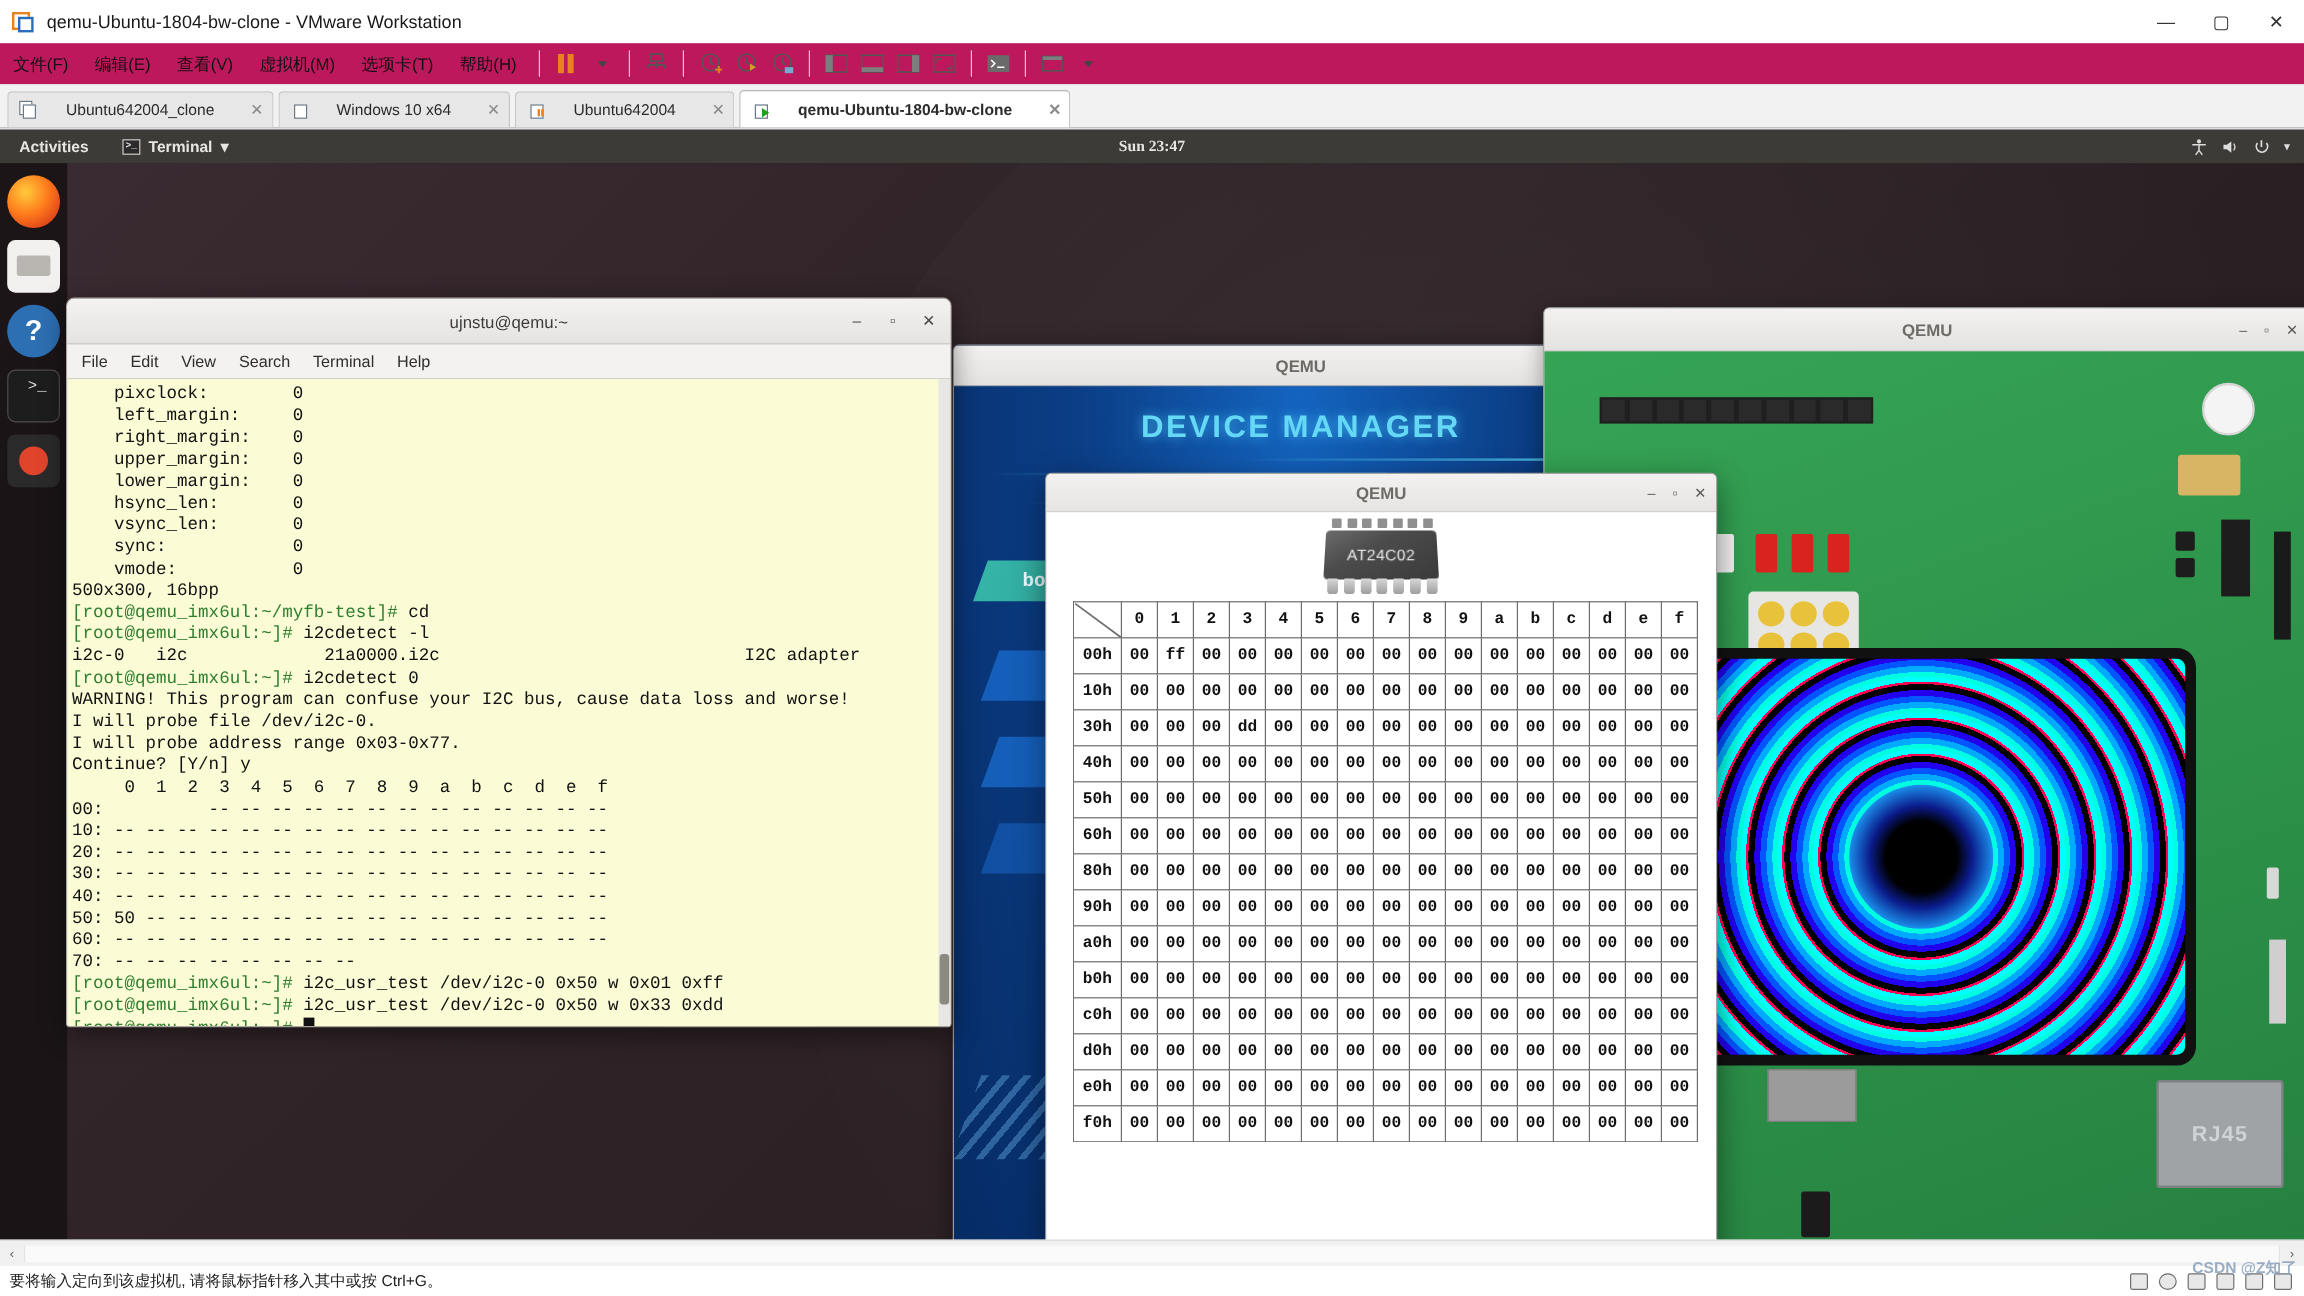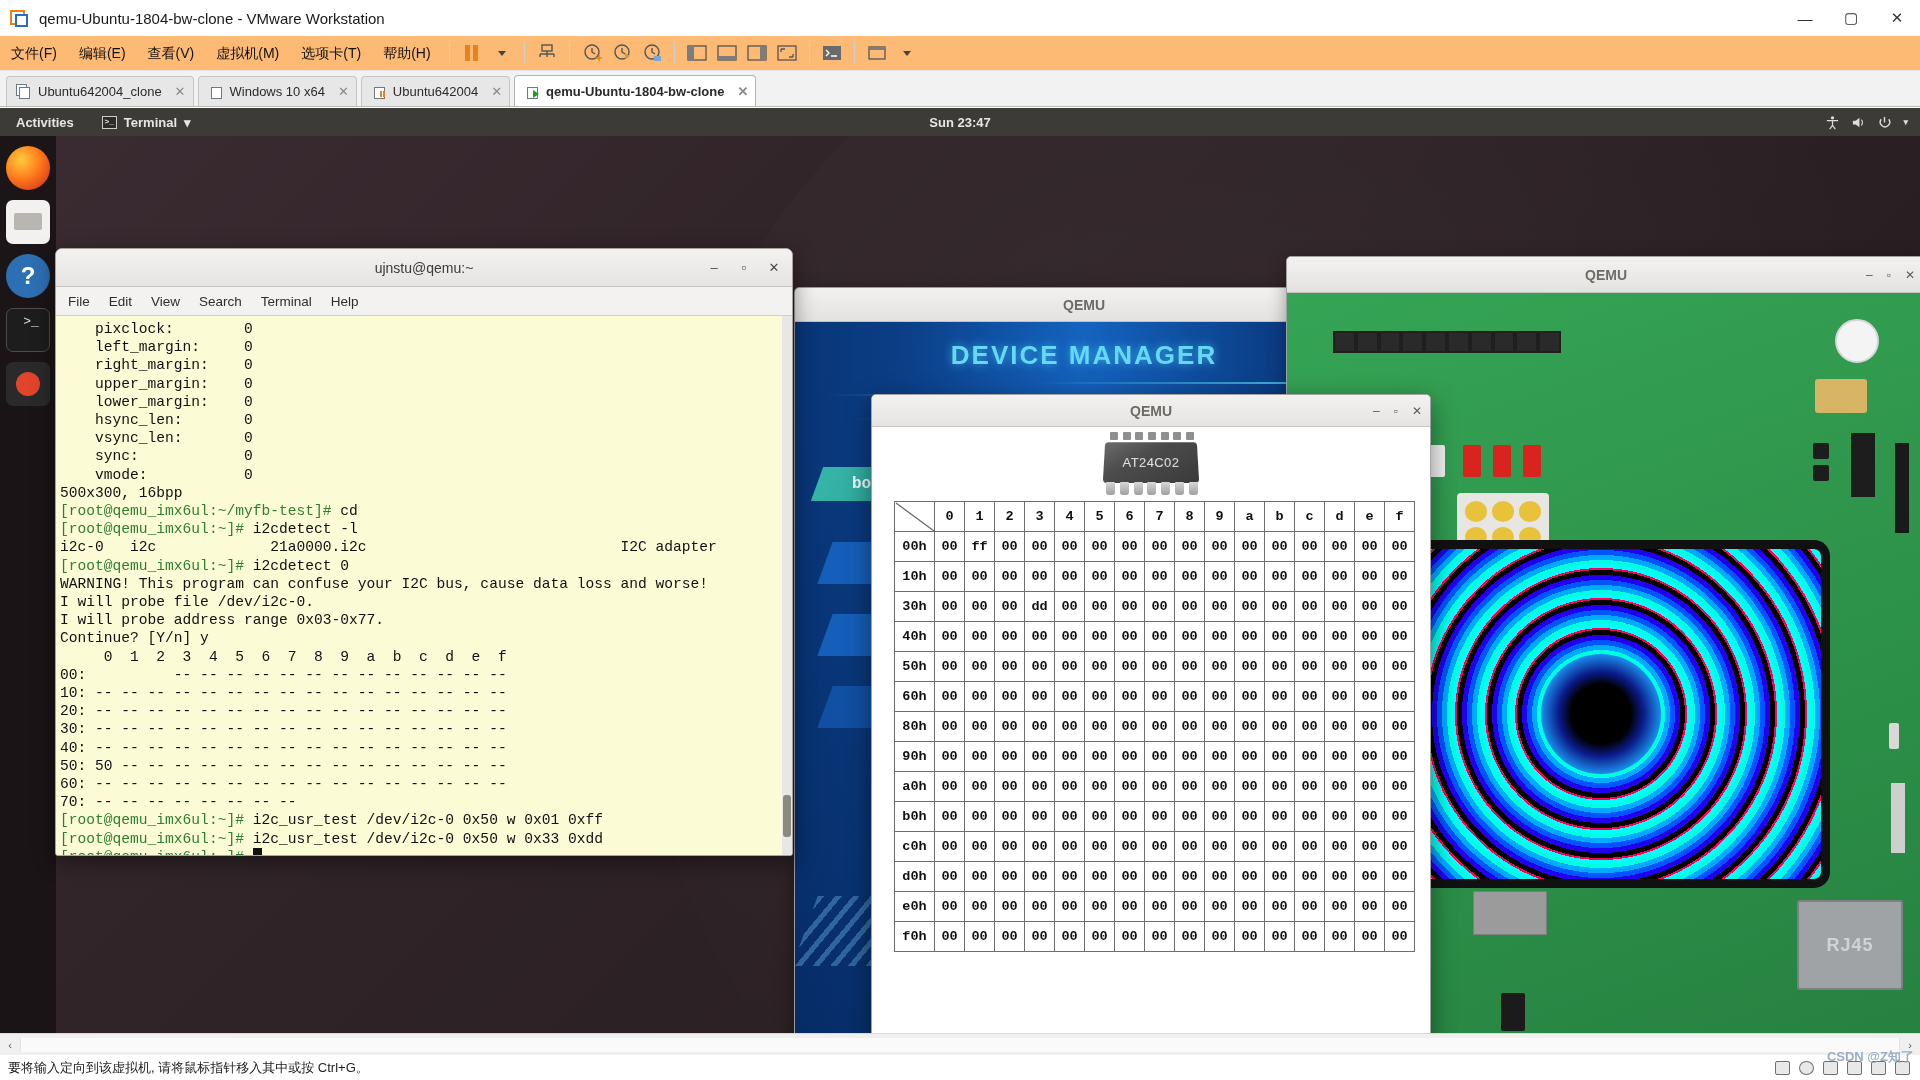--- a/index.html
+++ b/index.html
@@ -19,38 +19,38 @@
   .vm-title-icon { margin-left:10px; width:20px; height:20px; position:relative; }
   .vm-title-icon .sq1 { position:absolute; left:0; top:2px; width:15px; height:15px; border:2px solid #e8821e; background:#fff;}
   .vm-title-icon .sq2 { position:absolute; left:5px; top:6px; width:13px; height:13px; border:2px solid #2a6ebb; background:#fff;}
   .vm-title-text { margin-left:9px; font-size:15px; color:#1a1a1a; }
   .vm-win-btns { margin-left:auto; display:flex; height:36px; }
   .vm-win-btn { width:46px; height:36px; display:flex; align-items:center; justify-content:center;
                 font-size:15px; color:#333; }
 
   .vm-menubar {
     position:absolute; left:0; top:36px; width:1920px; height:35px;
-    background:#fdba74; display:flex; align-items:center; border-bottom:1px solid #e2e2e2;
+    background:#be185d; display:flex; align-items:center; border-bottom:1px solid #e2e2e2;
   }
   .vm-menu-item { padding:0 11px; font-size:14px; color:#111; line-height:35px; }
   .vm-sep { width:1px; height:22px; background:#cfcfcf; margin:0 7px; }
   .tb-btn { width:30px; height:26px; display:flex; align-items:center; justify-content:center; }
   .pause-ic { display:flex; gap:3px; }
   .pause-ic i { display:block; width:5px; height:16px; background:#e8821e; }
   .caret { width:0;height:0;border-left:4px solid transparent;border-right:4px solid transparent;border-top:5px solid #444; }
   svg.ic { display:block; }
 
   
   .tabstrip {
     position:absolute; left:0; top:71px; width:1920px; height:36px;
     background:#f2f2f2; display:flex; align-items:flex-end; padding-left:6px;
     border-bottom:1px solid #b9b9b9;
   }
   .tab {
-    height:30px; display:flex; align-items:center; gap:7px;
+    height:30px; display:flex; align-items:center; gap:24px;
     background:#e7e7e7; border:1px solid #c6c6c6; border-bottom:none;
     border-radius:4px 4px 0 0; padding:0 7px 0 9px; margin-right:4px;
     font-size:13px; color:#2b2b2b; position:relative;
   }
   .tab.active { background:#ffffff; font-weight:bold; border-color:#b4b4b4; height:31px; }
   .tab .tclose { color:#8a8a8a; font-size:13px; margin-left:6px; }
   .tabicon { width:15px; height:15px; position:relative; flex:0 0 auto; }
   .tabicon .b1 { position:absolute; left:0; top:0; width:11px; height:12px; border:1.5px solid #6b7a87; background:#fff; }
   .tabicon .b2 { position:absolute; left:3px; top:3px; width:11px; height:12px; border:1.5px solid #6b7a87; background:#fff; }
   .tabicon .bars { position:absolute; right:1px; bottom:2px; display:flex; gap:1px; }
@@ -66,21 +66,21 @@
   .gnome-topbar {
     position:absolute; left:0; top:0; width:1920px; height:28px;
     background:#3c3b37; color:#e8e6e3; display:flex; align-items:center;
     font-size:13px; font-weight:bold;
   }
   .gnome-topbar .act { margin-left:16px; }
   .gnome-topbar .appmenu { margin-left:28px; display:flex; align-items:center; gap:7px; }
   .termglyph { width:15px; height:13px; border:1.5px solid #cfcdc9; background:#2b2b2b;
                display:flex; align-items:center; justify-content:center; }
   .termglyph span { color:#e4e2de; font-size:8px; line-height:1; font-family:"Liberation Mono", monospace; }
-  .gnome-topbar .clock { position:absolute; left:50%; transform:translateX(-50%); }
+  .gnome-topbar .clock { position:absolute; left:50%; transform:translateX(-50%);font-family:Liberation Serif, serif; }
   .gnome-topbar .tray { position:absolute; right:12px; display:flex; gap:11px; align-items:center; }
 
   .gnome-wall { position:absolute; left:0; top:28px; width:1920px; height:897px;
     background:linear-gradient(135deg,#3b2b32 0%,#2f2327 40%,#241b1f 100%); }
   .wall-swirl { position:absolute; right:-120px; top:-200px; width:1400px; height:1400px;
     border-radius:50%; background:radial-gradient(circle at 40% 40%, rgba(255,255,255,.045), rgba(255,255,255,0) 62%); }
 
   .dock {
     position:absolute; left:0; top:28px; width:56px; height:897px;
     background:rgba(22,18,20,.86); padding-top:6px;

